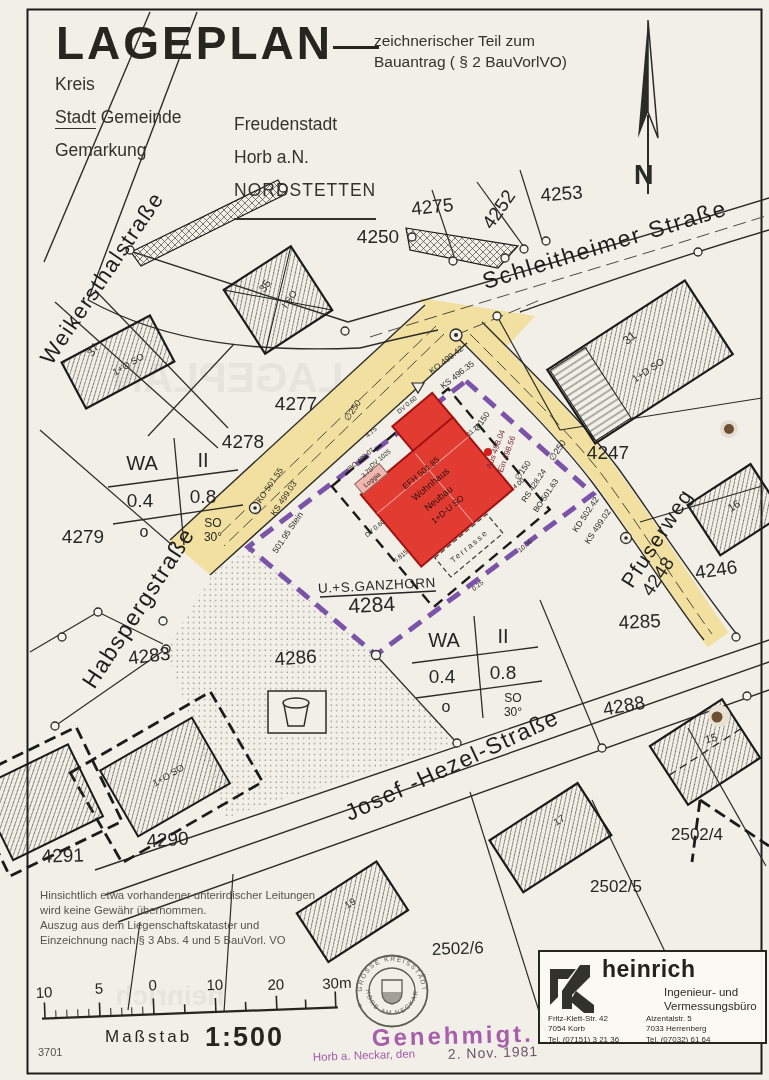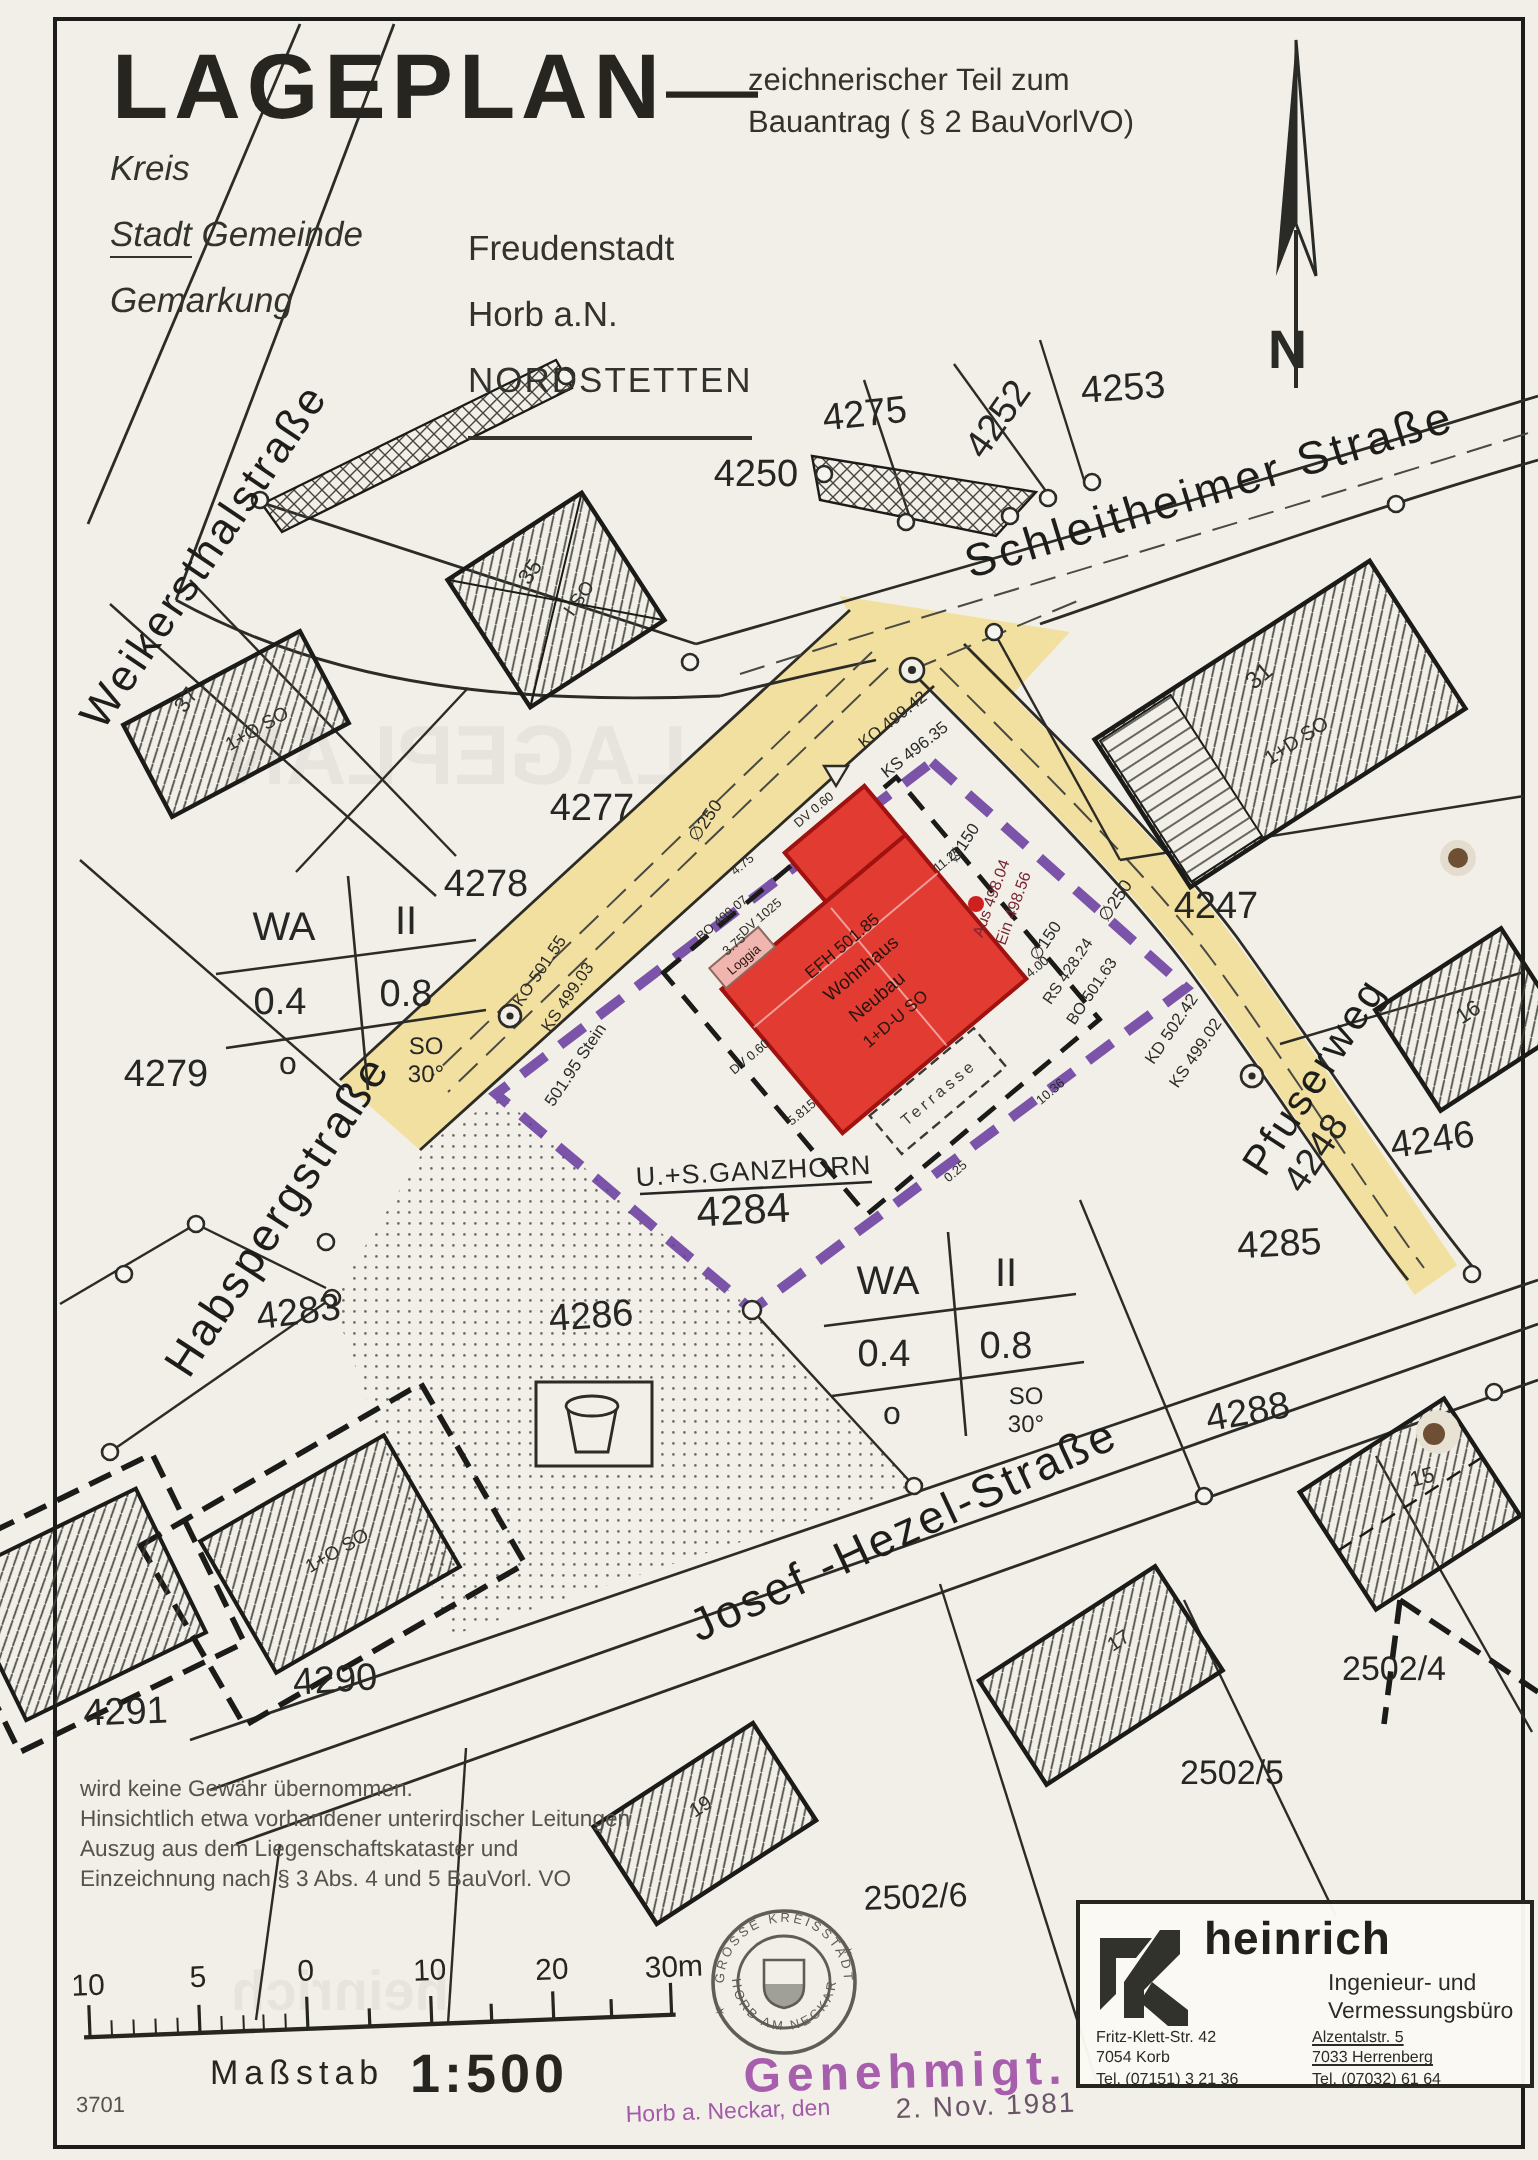--- a/index.html
+++ b/index.html
@@ -8,34 +8,34 @@
     background:#f1efe8;
     font-family:"Liberation Sans", sans-serif;
     color:#2b2a26;
   }
   .abs{position:absolute;}
   
   #title{left:56px;top:16px;font-size:46px;font-weight:bold;letter-spacing:3px;color:#262520;}
   #title .dash{font-weight:normal;}
   #subtitle{left:374px;top:31px;font-size:15.5px;line-height:1.35;color:#33322c;}
   .fieldrow{font-size:17.5px;color:#33322c;}
-  .fieldrow .lab{position:absolute;left:55px;white-space:nowrap;font-style:italic;}
+  .fieldrow .lab{position:absolute;left:55px;white-space:nowrap;}
   .fieldrow .val{position:absolute;left:234px;white-space:nowrap;margin-top:40px;}
   .u1{border-bottom:1.5px solid #33322c;padding-bottom:1px;}
   .u2{border-bottom:2px solid #33322c;padding-bottom:18px;letter-spacing:1px;}
   
   #notes{left:40px;top:888px;width:330px;font-size:11.3px;line-height:1.32;color:#55534b;}
   
   #firmbox{left:538px;top:950px;width:229px;height:94px;border:2px solid #26261f;
     background:rgba(250,249,244,.97);box-sizing:border-box;}
   #firmname{left:62px;top:4px;font-size:23px;font-weight:bold;color:#22211c;letter-spacing:.5px;}
   #firmrole{left:76px;top:34px;font-size:11.5px;line-height:1.2;color:#2c2b25;margin-left:48px;}
   .addr{top:62px;font-size:8px;line-height:1.3;color:#2c2b25;white-space:nowrap;}
   #addr1{left:8px;}
-  #addr2{left:116px;text-decoration:underline;}
+  #addr2{left:106px;}
   svg text{font-family:"Liberation Sans", sans-serif;}
 </style>
 </head>
 <body>
 
 <svg class="abs" style="left:0;top:0" width="769" height="1080" viewBox="0 0 769 1080">
   <defs>
     <pattern id="hh" width="6" height="6" patternUnits="userSpaceOnUse">
       <path d="M-1,7 L7,-1" stroke="#45443c" stroke-width="0.8"></path>
     </pattern>
@@ -419,22 +419,22 @@
 <div class="fieldrow" style="position:absolute;top:107px;">
   <span class="lab"><span class="u1">Stadt</span>&nbsp;<span>Gemeinde</span></span>
   <span class="val">Horb a.N.</span>
 </div>
 <div class="fieldrow" style="position:absolute;top:140px;">
   <span class="lab">Gemarkung</span>
   <span class="val"><span class="u2">NORDSTETTEN</span></span>
 </div>
 
 <div class="abs" id="notes">
+  <div>Hinsichtlich etwa vorhandener unterirdischer Leitungen</div>
   <div>wird keine Gewähr übernommen.</div>
-  <div>Hinsichtlich etwa vorhandener unterirdischer Leitungen</div>
   <div>Auszug aus dem Liegenschaftskataster und</div>
   <div>Einzeichnung nach § 3 Abs. 4 und 5 BauVorl. VO</div>
 </div>
 
 <div class="abs" id="firmbox">
   <svg class="abs" style="left:6px;top:5px" width="54" height="56" viewBox="0 0 54 56">
     <path d="M4,12 L30,12 L22,22 L12,22 L12,40 L4,48 Z" fill="#32322c"></path>
     <path d="M34,8 L44,8 L44,20 L26,38 L26,52 L16,52 L16,34 Z" fill="#32322c"></path>
     <path d="M30,34 L48,48 L48,56 L38,56 L24,44 Z" fill="#32322c"></path>
   </svg>

